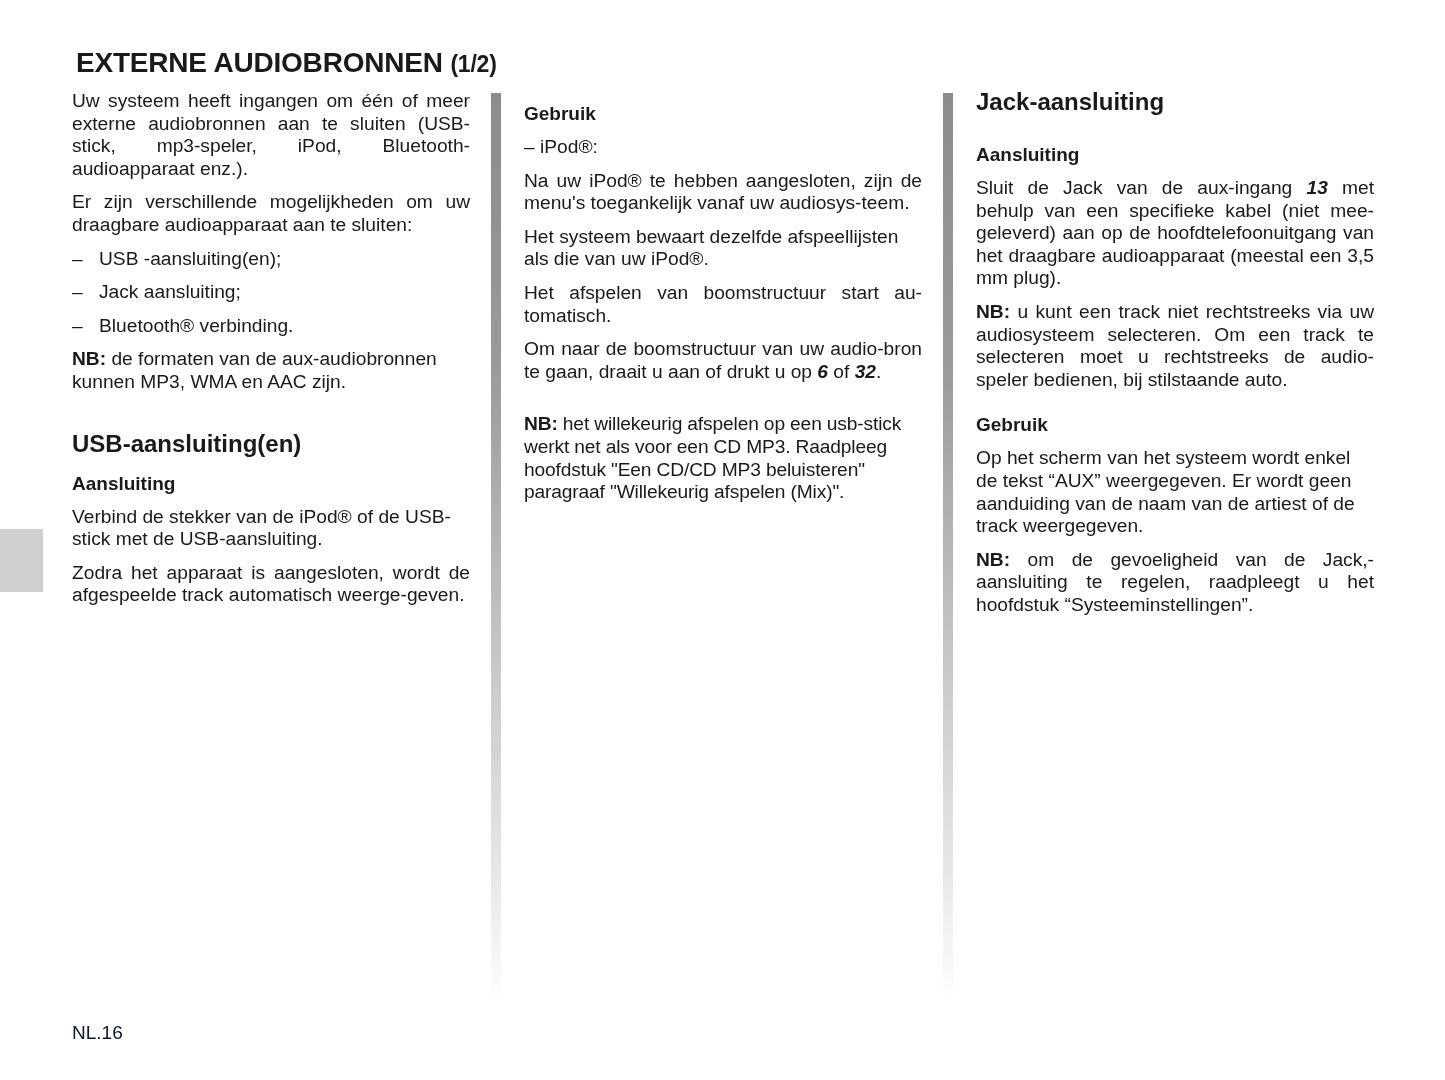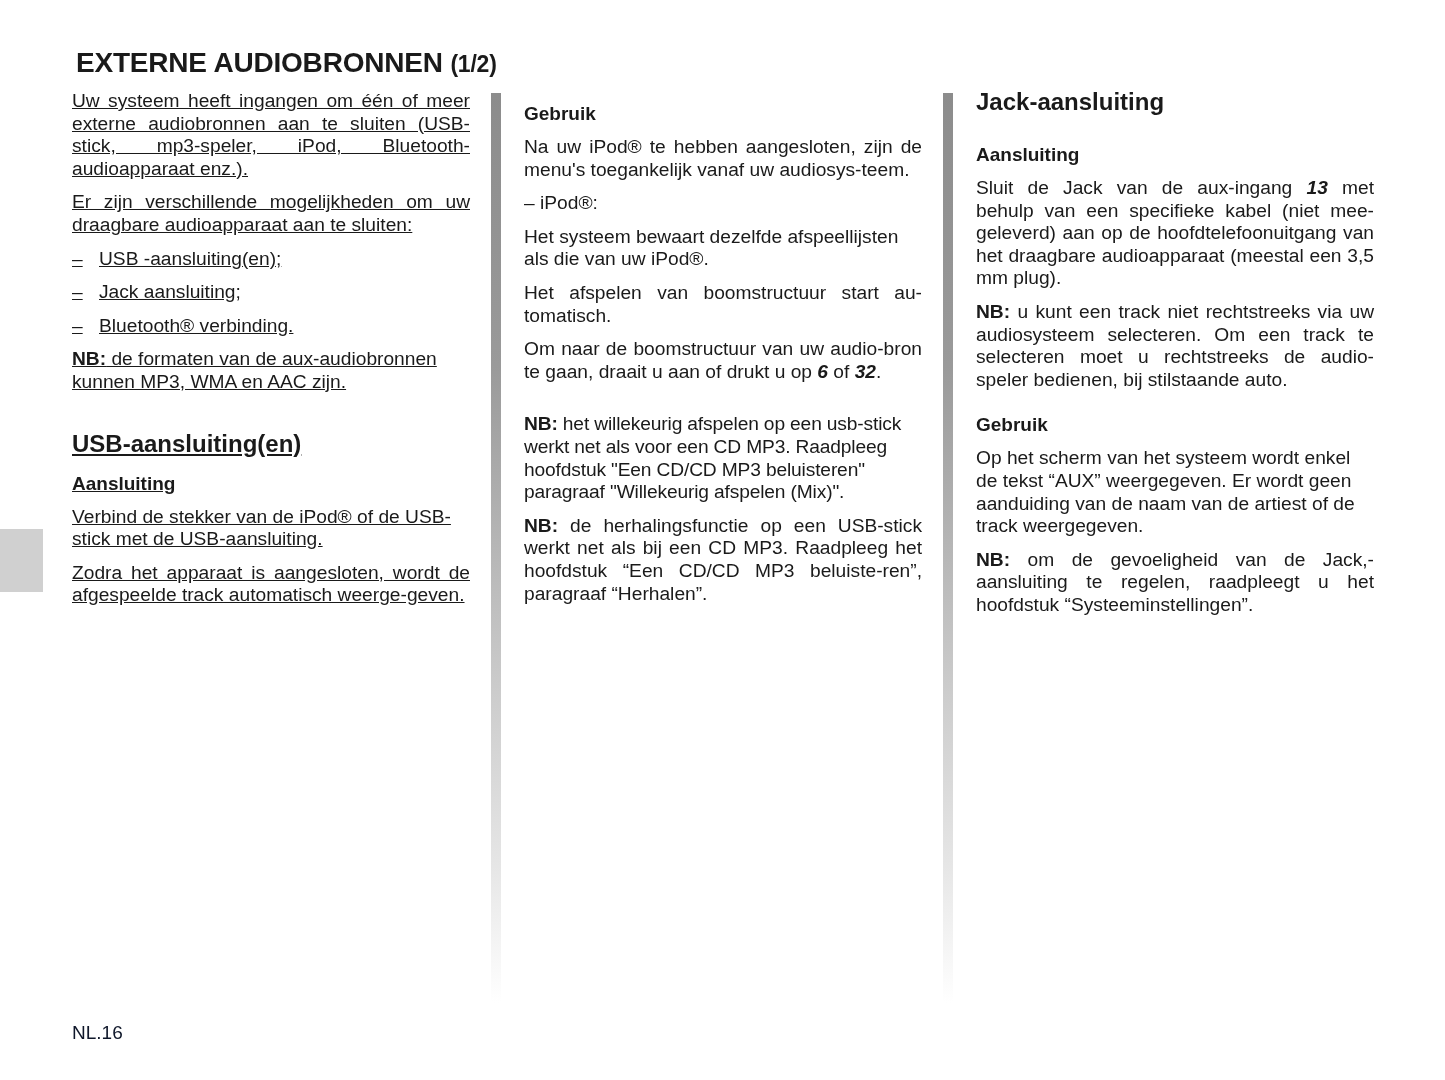--- a/index.html
+++ b/index.html
@@ -29,21 +29,21 @@
     .page-title .part {
       font-size: 23px;
     }
     .column {
       position: absolute;
       top: 90px;
       width: 398px;
       font-size: 19.2px;
       line-height: 22.6px;
     }
-    .col1 { left: 72px; text-decoration: underline; }
+    .col1 { left: 72px; }
     .col2 { left: 524px; }
     .col3 { left: 976px; top: 88px; }
     .column p {
       margin: 0 0 11px 0;
       text-align: justify;
       hyphens: manual;
     }
     .column p.left {
       text-align: left;
     }
@@ -151,27 +151,26 @@
   <p class="left"><span class="nb">NB:</span><span> de formaten van de aux-audiobronnen kunnen MP3, WMA en AAC zijn.</span></p>
 
   <h2 class="section">USB-aansluiting(en)</h2>
   <h3 class="sub">Aansluiting</h3>
   <p class="left">Verbind de stekker van de iPod® of de USB-stick met de USB-aansluiting.</p>
   <p>Zodra het apparaat is aangesloten, wordt de afgespeelde track automatisch weerge-geven.</p>
 </div>
 
 <div class="column col2">
   <h3 class="sub">Gebruik</h3>
+  <p>– iPod®:</p>
   <p>Na uw iPod® te hebben aangesloten, zijn de menu's toegankelijk vanaf uw audiosys-teem.</p>
-  <p>– iPod®:</p>
   <p class="left">Het systeem bewaart dezelfde afspeellijsten als die van uw iPod®.</p>
   <p>Het afspelen van boomstructuur start au-tomatisch.</p>
   <p><span>Om naar de boomstructuur van uw audio-bron te gaan, draait u aan of drukt u op </span><span class="ref">6</span><span> of </span><span class="ref">32</span><span>.</span></p>
   <p class="tight-left"><span class="nb">NB:</span><span> het willekeurig afspelen op een usb-stick werkt net als voor een CD MP3. Raadpleeg hoofdstuk "Een CD/CD MP3 beluisteren" paragraaf "Willekeurig afspelen (Mix)".</span></p>
-  <p><span class="nb">NB:</span><span> de herhalingsfunctie op een USB-stick werkt net als bij een CD MP3. Raadpleeg het hoofdstuk “Een CD/CD MP3 beluiste-ren”, paragraaf “Herhalen”.</span></p>
 </div>
 
 <div class="column col3">
   <h2 class="section">Jack-aansluiting</h2>
   <h3 class="sub">Aansluiting</h3>
   <p><span>Sluit de Jack van de aux-ingang </span><span class="ref">13</span><span> met behulp van een specifieke kabel (niet mee-geleverd) aan op de hoofdtelefoonuitgang van het draagbare audioapparaat (meestal een 3,5 mm plug).</span></p>
   <p><span class="nb">NB:</span><span> u kunt een track niet rechtstreeks via uw audiosysteem selecteren. Om een track te selecteren moet u rechtstreeks de audio-speler bedienen, bij stilstaande auto.</span></p>
   <h3 class="sub spaced">Gebruik</h3>
   <p class="left">Op het scherm van het systeem wordt enkel de tekst “AUX” weergegeven. Er wordt geen aanduiding van de naam van de artiest of de track weergegeven.</p>
   <p><span class="nb">NB:</span><span> om de gevoeligheid van de Jack,-aansluiting te regelen, raadpleegt u het hoofdstuk “Systeeminstellingen”.</span></p>

